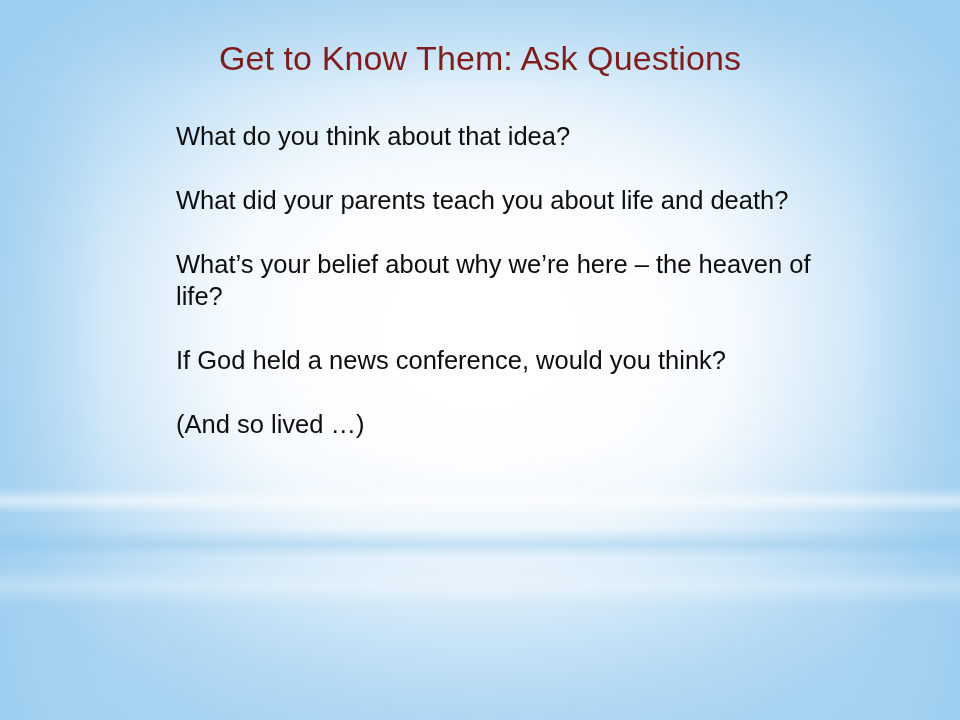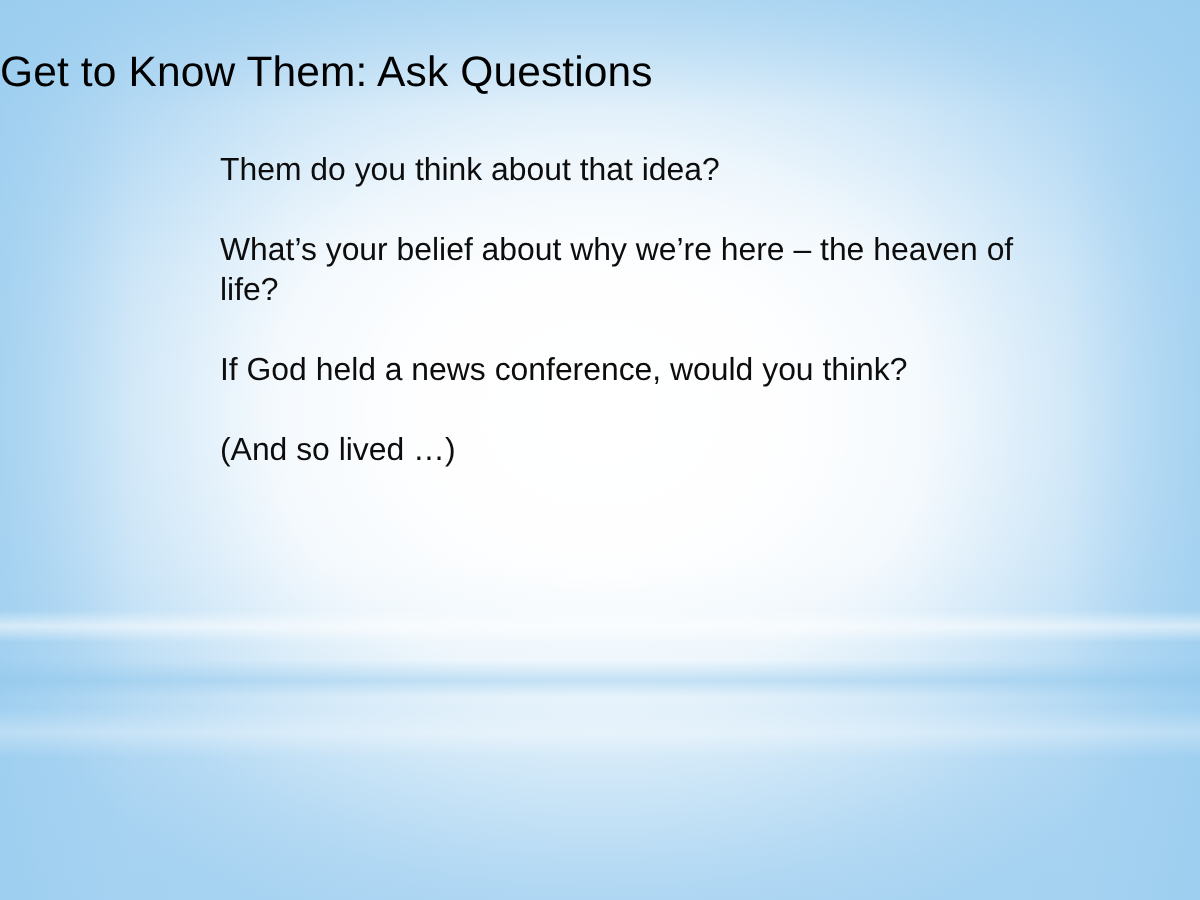--- a/index.html
+++ b/index.html
@@ -100,23 +100,24 @@
   .content {
     position: absolute;
     inset: 0;
   }
 
   .slide-title {
     position: absolute;
     top: 36px;
     left: 0;
     width: 960px;
+    text-align: center;
     font-size: 34px;
     line-height: 44px;
-    color: #000000;
+    color: #7f1d1d;
     letter-spacing: 0.1px;
     white-space: nowrap;
   }
 
   .body-block {
     position: absolute;
     top: 120px;
     left: 176px;
     width: 662px;
   }
@@ -141,20 +142,21 @@
   <div class="bg-sides"></div>
   <div class="bg-band band-a"></div>
   <div class="bg-band band-b"></div>
   <div class="bg-band band-c"></div>
 
   <div class="content">
 
     <div class="slide-title">Get to Know Them: Ask Questions</div>
 
     <div class="body-block">
-      <p class="question-line">Them do you think about that idea?</p>
+      <p class="question-line">What do you think about that idea?</p>
+      <p class="question-line">What did your parents teach you about life and death?</p>
       <p class="question-line">What’s your belief about why we’re here – the heaven of life?</p>
       <p class="question-line">If God held a news conference, would you think?</p>
       <p class="question-line">(And so lived …)</p>
     </div>
 
   </div>
 </div>
 
 </body></html>

